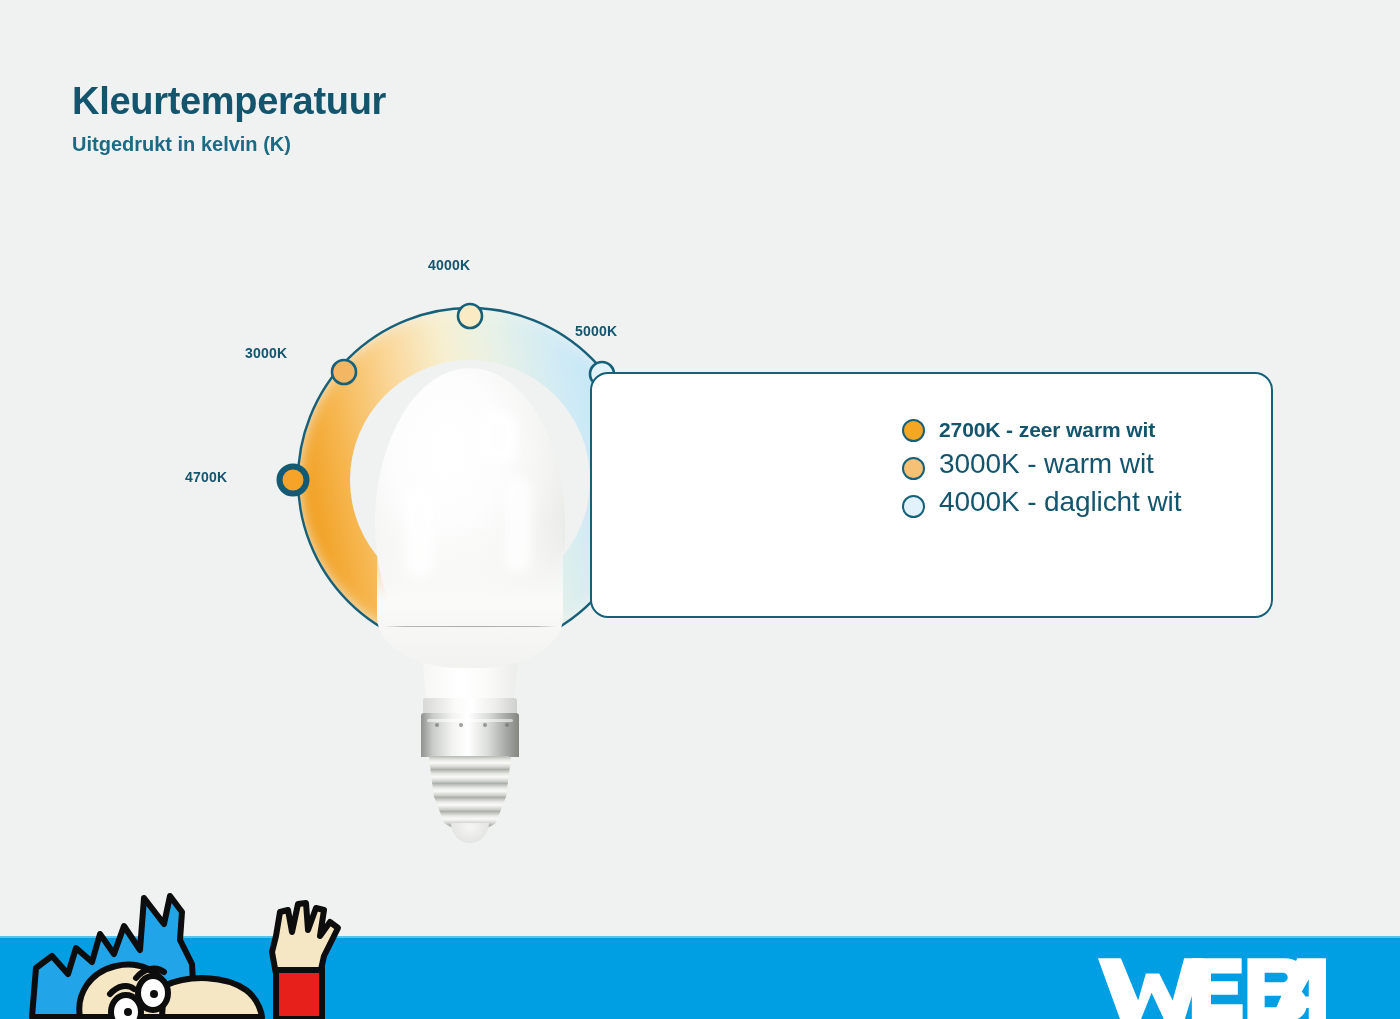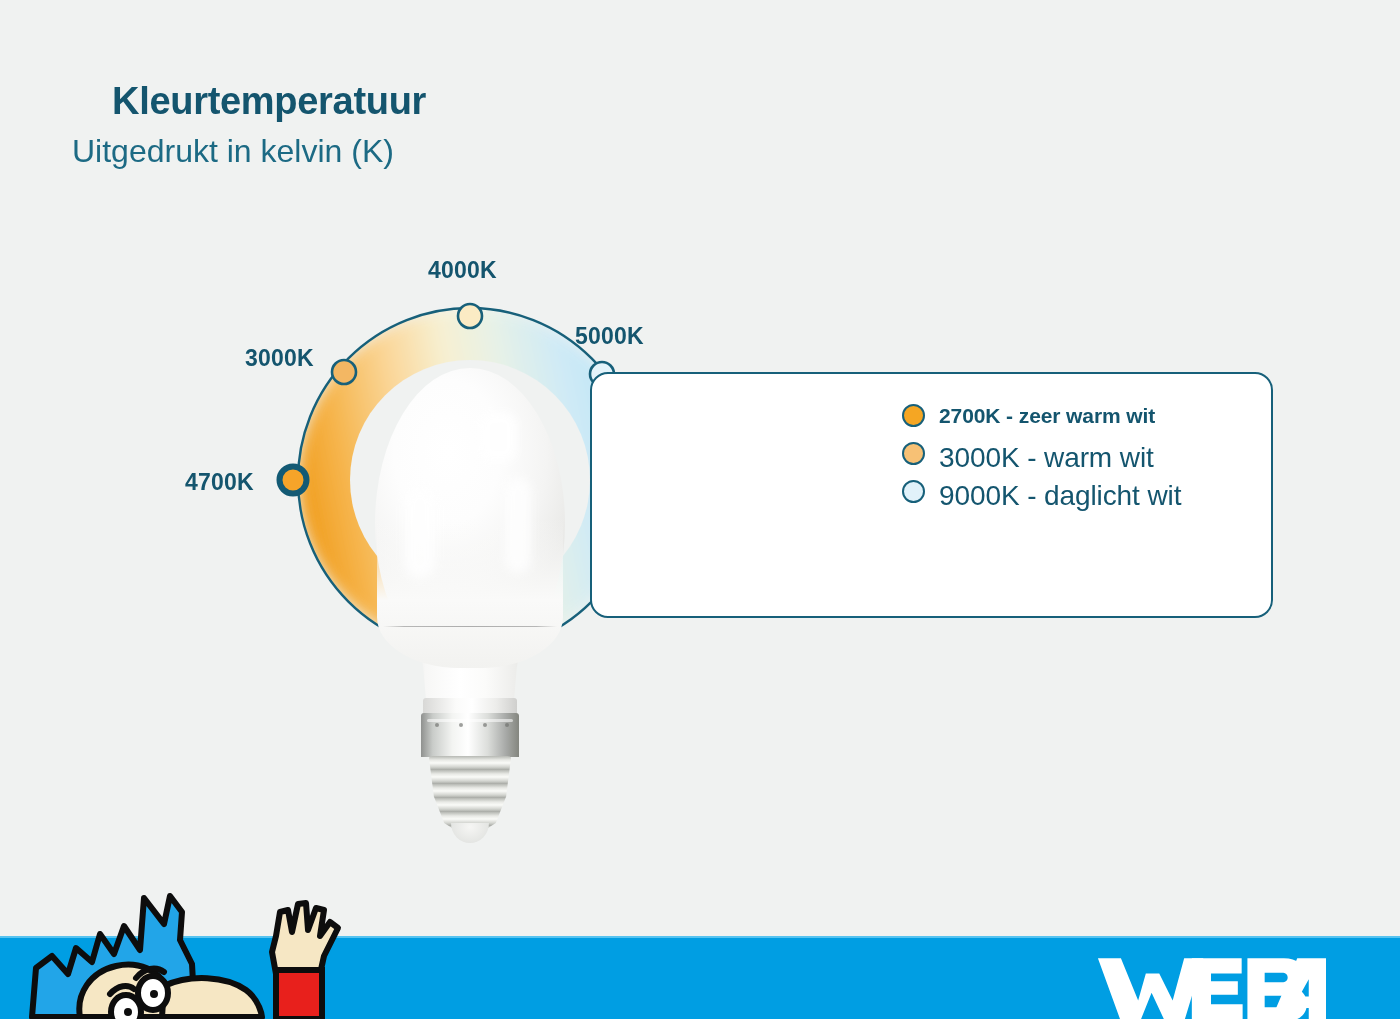--- a/index.html
+++ b/index.html
@@ -9,24 +9,24 @@
     font-family:"Liberation Sans", sans-serif;
     position:relative;
     overflow:hidden;
   }
   .stage { position:absolute; left:0; top:0; width:1400px; height:1019px; }
 
   
   .heading { position:absolute; left:72px; top:80px; }
   .title {
     font-size:38px; font-weight:bold; color:#14556e;
-    letter-spacing:-0.3px; line-height:1.15;margin-left:40px;
+    letter-spacing:-0.3px; line-height:1.15;
   }
   .subtitle {
-    font-size:32px; font-weight:400; color:#1c6a84;
+    font-size:20px; font-weight:700; color:#1c6a84;
     line-height:1.2; margin-top:8px;
   }
 
   
   .diagram { position:absolute; left:0; top:0; width:1400px; height:1019px; }
 
   svg.ring { position:absolute; left:0; top:0; width:1400px; height:1019px; overflow:visible; }
 
   
   .bulb { position:absolute; left:365px; top:368px; width:210px; height:475px; }
@@ -96,33 +96,33 @@
   }
 
   
   .legend-box {
     position:absolute; left:590px; top:372px; width:683px; height:246px;
     background:#ffffff;
     border:2px solid #17607a;
     border-radius:18px;
   }
   .legend-list { position:absolute; left:310px; top:30px; }
-  .legend-row { display:flex; align-items:flex-start; height:38px; }
+  .legend-row { display:flex; align-items:flex-end; height:38px; }
   .legend-dot {
     width:23px; height:23px; border-radius:50%;
     border:2px solid #17607a; flex:0 0 auto; margin-right:14px;
   }
   .legend-text {
     font-size:28px; color:#14556e; white-space:nowrap; letter-spacing:-0.1px;
   }
   .legend-row.is-bold .legend-text { font-weight:bold; font-size:21px; }
 
   
   .arc-label {
-    position:absolute; font-size:23px; font-weight:bold; color:#14556e;
+    position:absolute; font-size:14px; font-weight:bold; color:#14556e;
     white-space:nowrap; letter-spacing:0.2px;
   }
   .lbl-2700 { left:185px; top:469px; }
   .lbl-3000 { left:245px; top:345px; }
   .lbl-4000 { left:428px; top:257px; }
   .lbl-5000 { left:575px; top:323px; }
   .lbl-6500 { left:668px; top:466px; }
 
   
   .band { position:absolute; left:0; top:938px; width:1400px; height:81px; background:#009ee3; }
@@ -206,21 +206,21 @@
         <div class="legend-row is-bold">
           <span class="legend-dot" style="background:#f5a623"></span>
           <span class="legend-text">2700K - zeer warm wit</span>
         </div>
         <div class="legend-row">
           <span class="legend-dot" style="background:#f7c175"></span>
           <span class="legend-text">3000K - warm wit</span>
         </div>
         <div class="legend-row">
           <span class="legend-dot" style="background:#e1f2fa"></span>
-          <span class="legend-text">9000K - daglicht wit</span>
+          <span class="legend-text">4000K - daglicht wit</span>
         </div>
       </div>
     </div>
 
     <div class="bulb">
       <div class="bulb-neck"></div>
       <div class="bulb-glass"></div>
       <div class="bulb-body-blend"></div>
       <div class="hl1"></div>
       <div class="hl2"></div>

